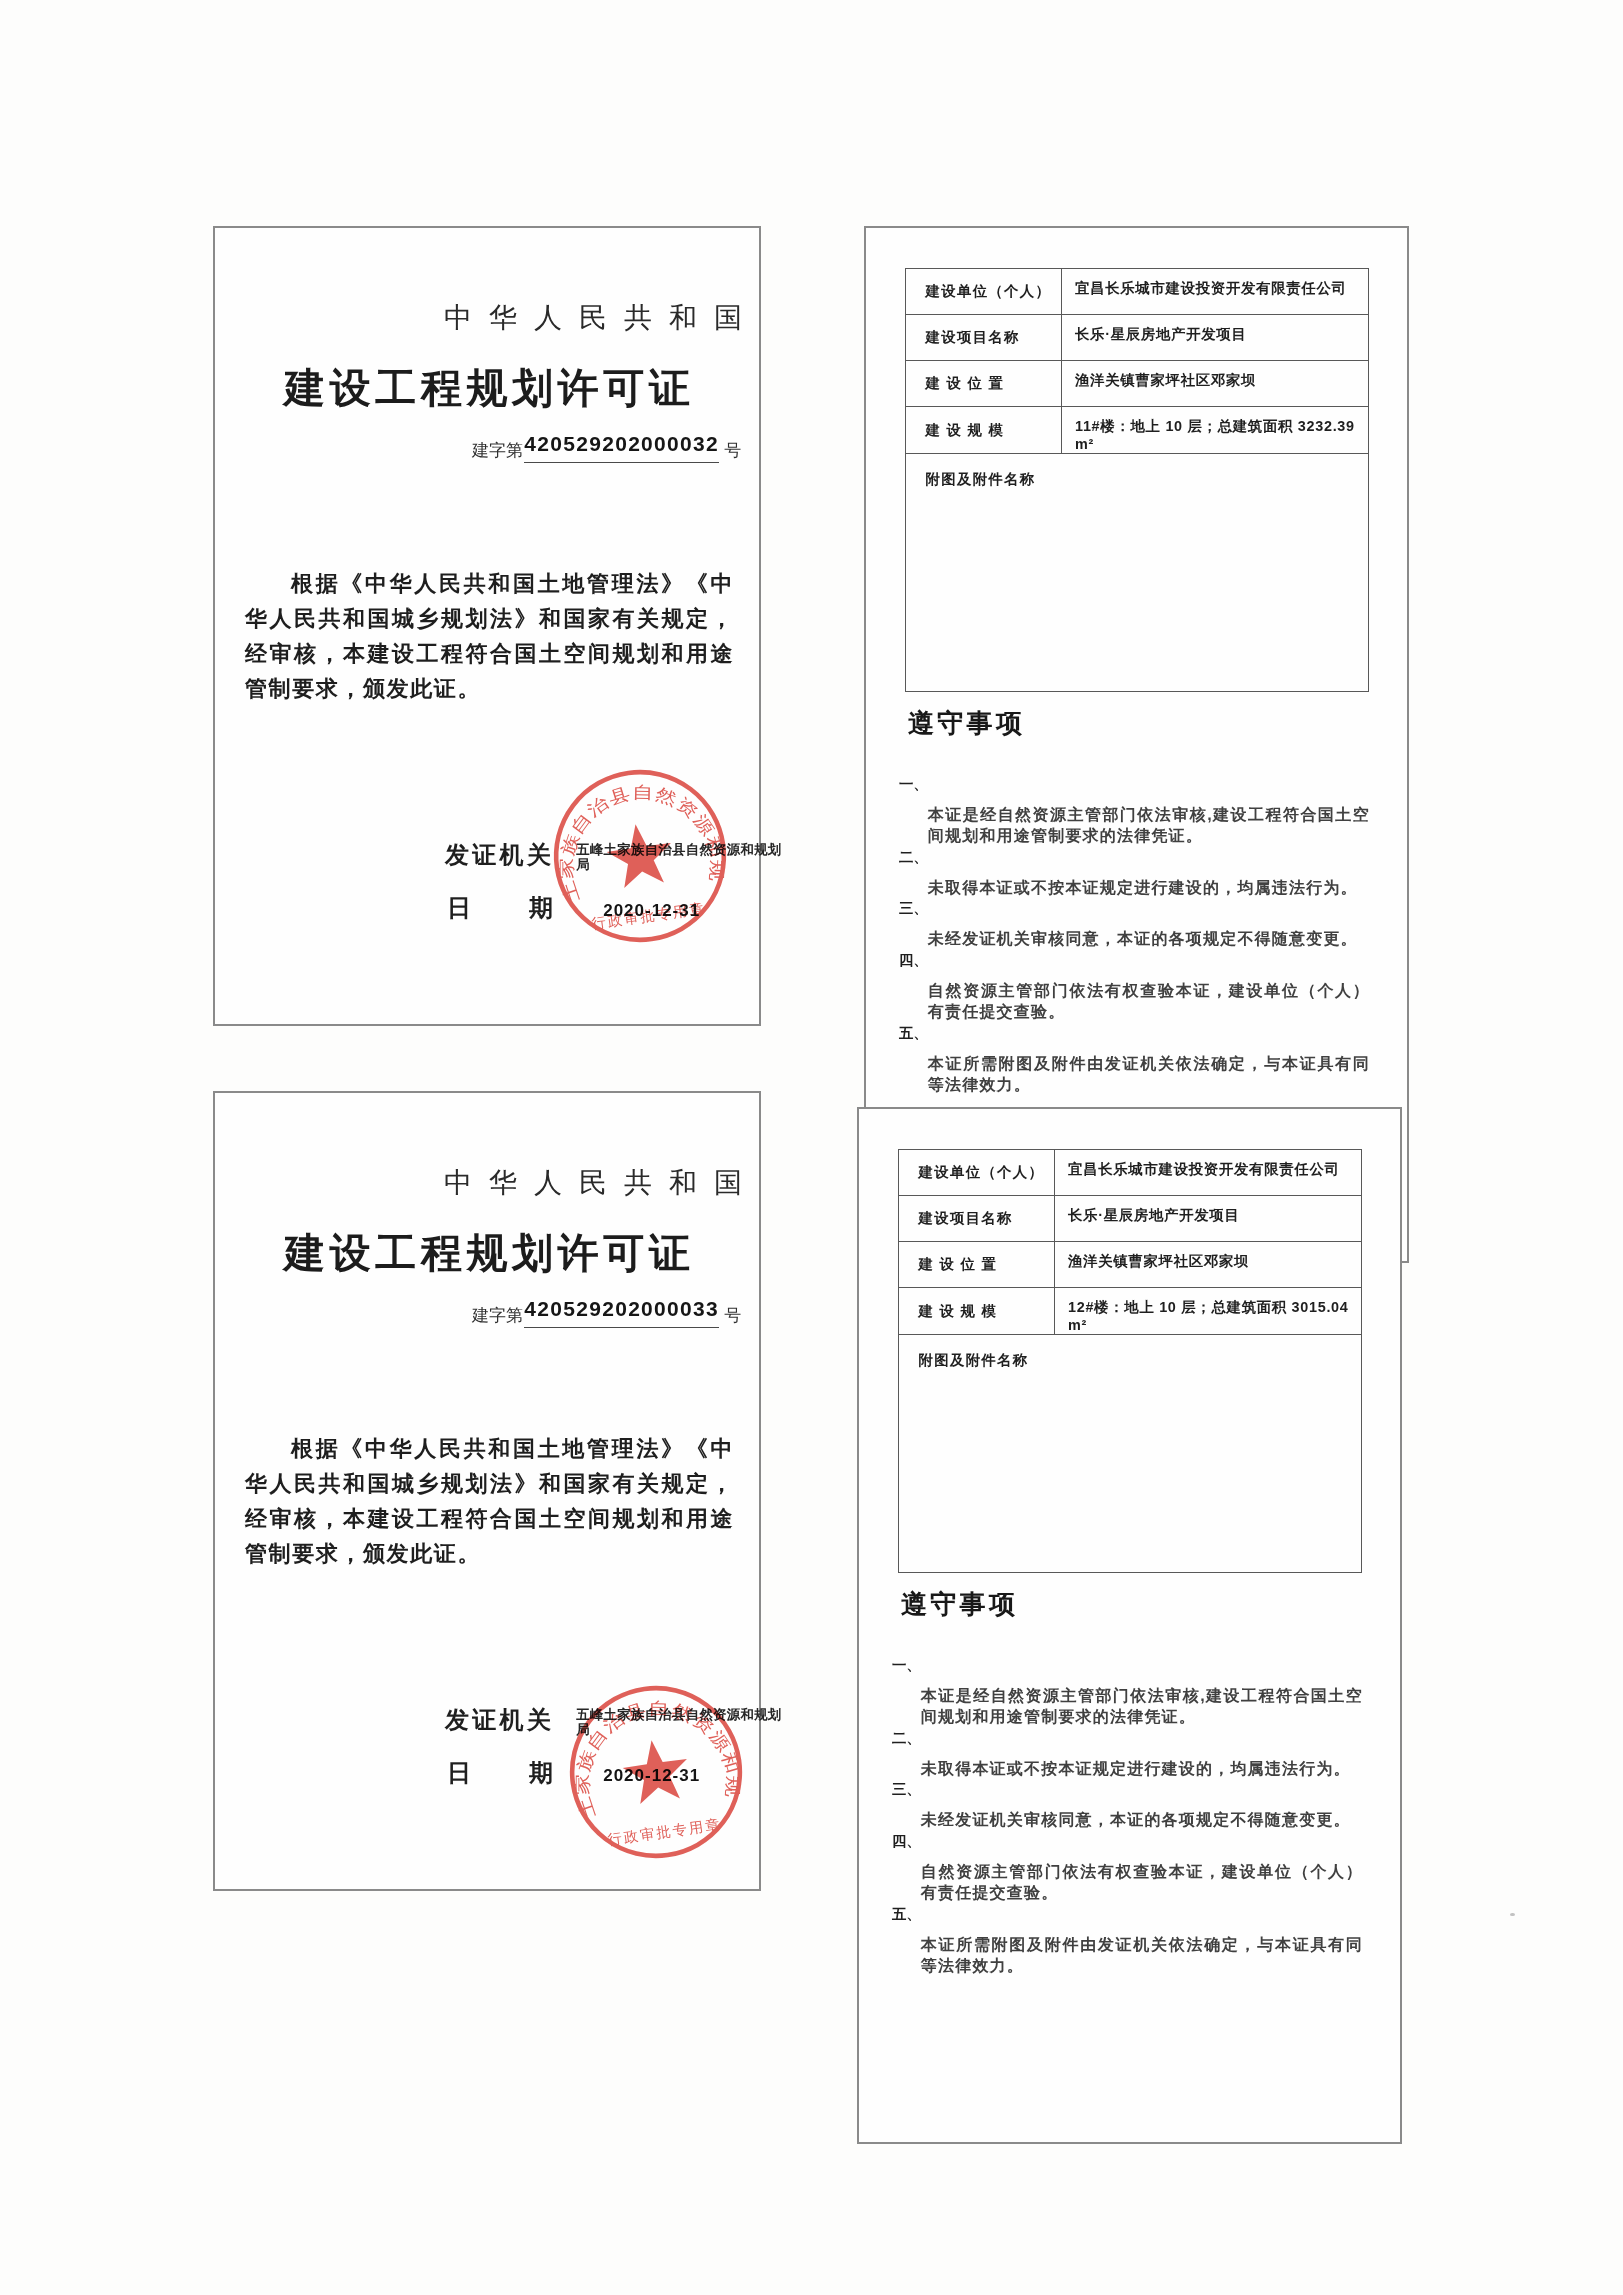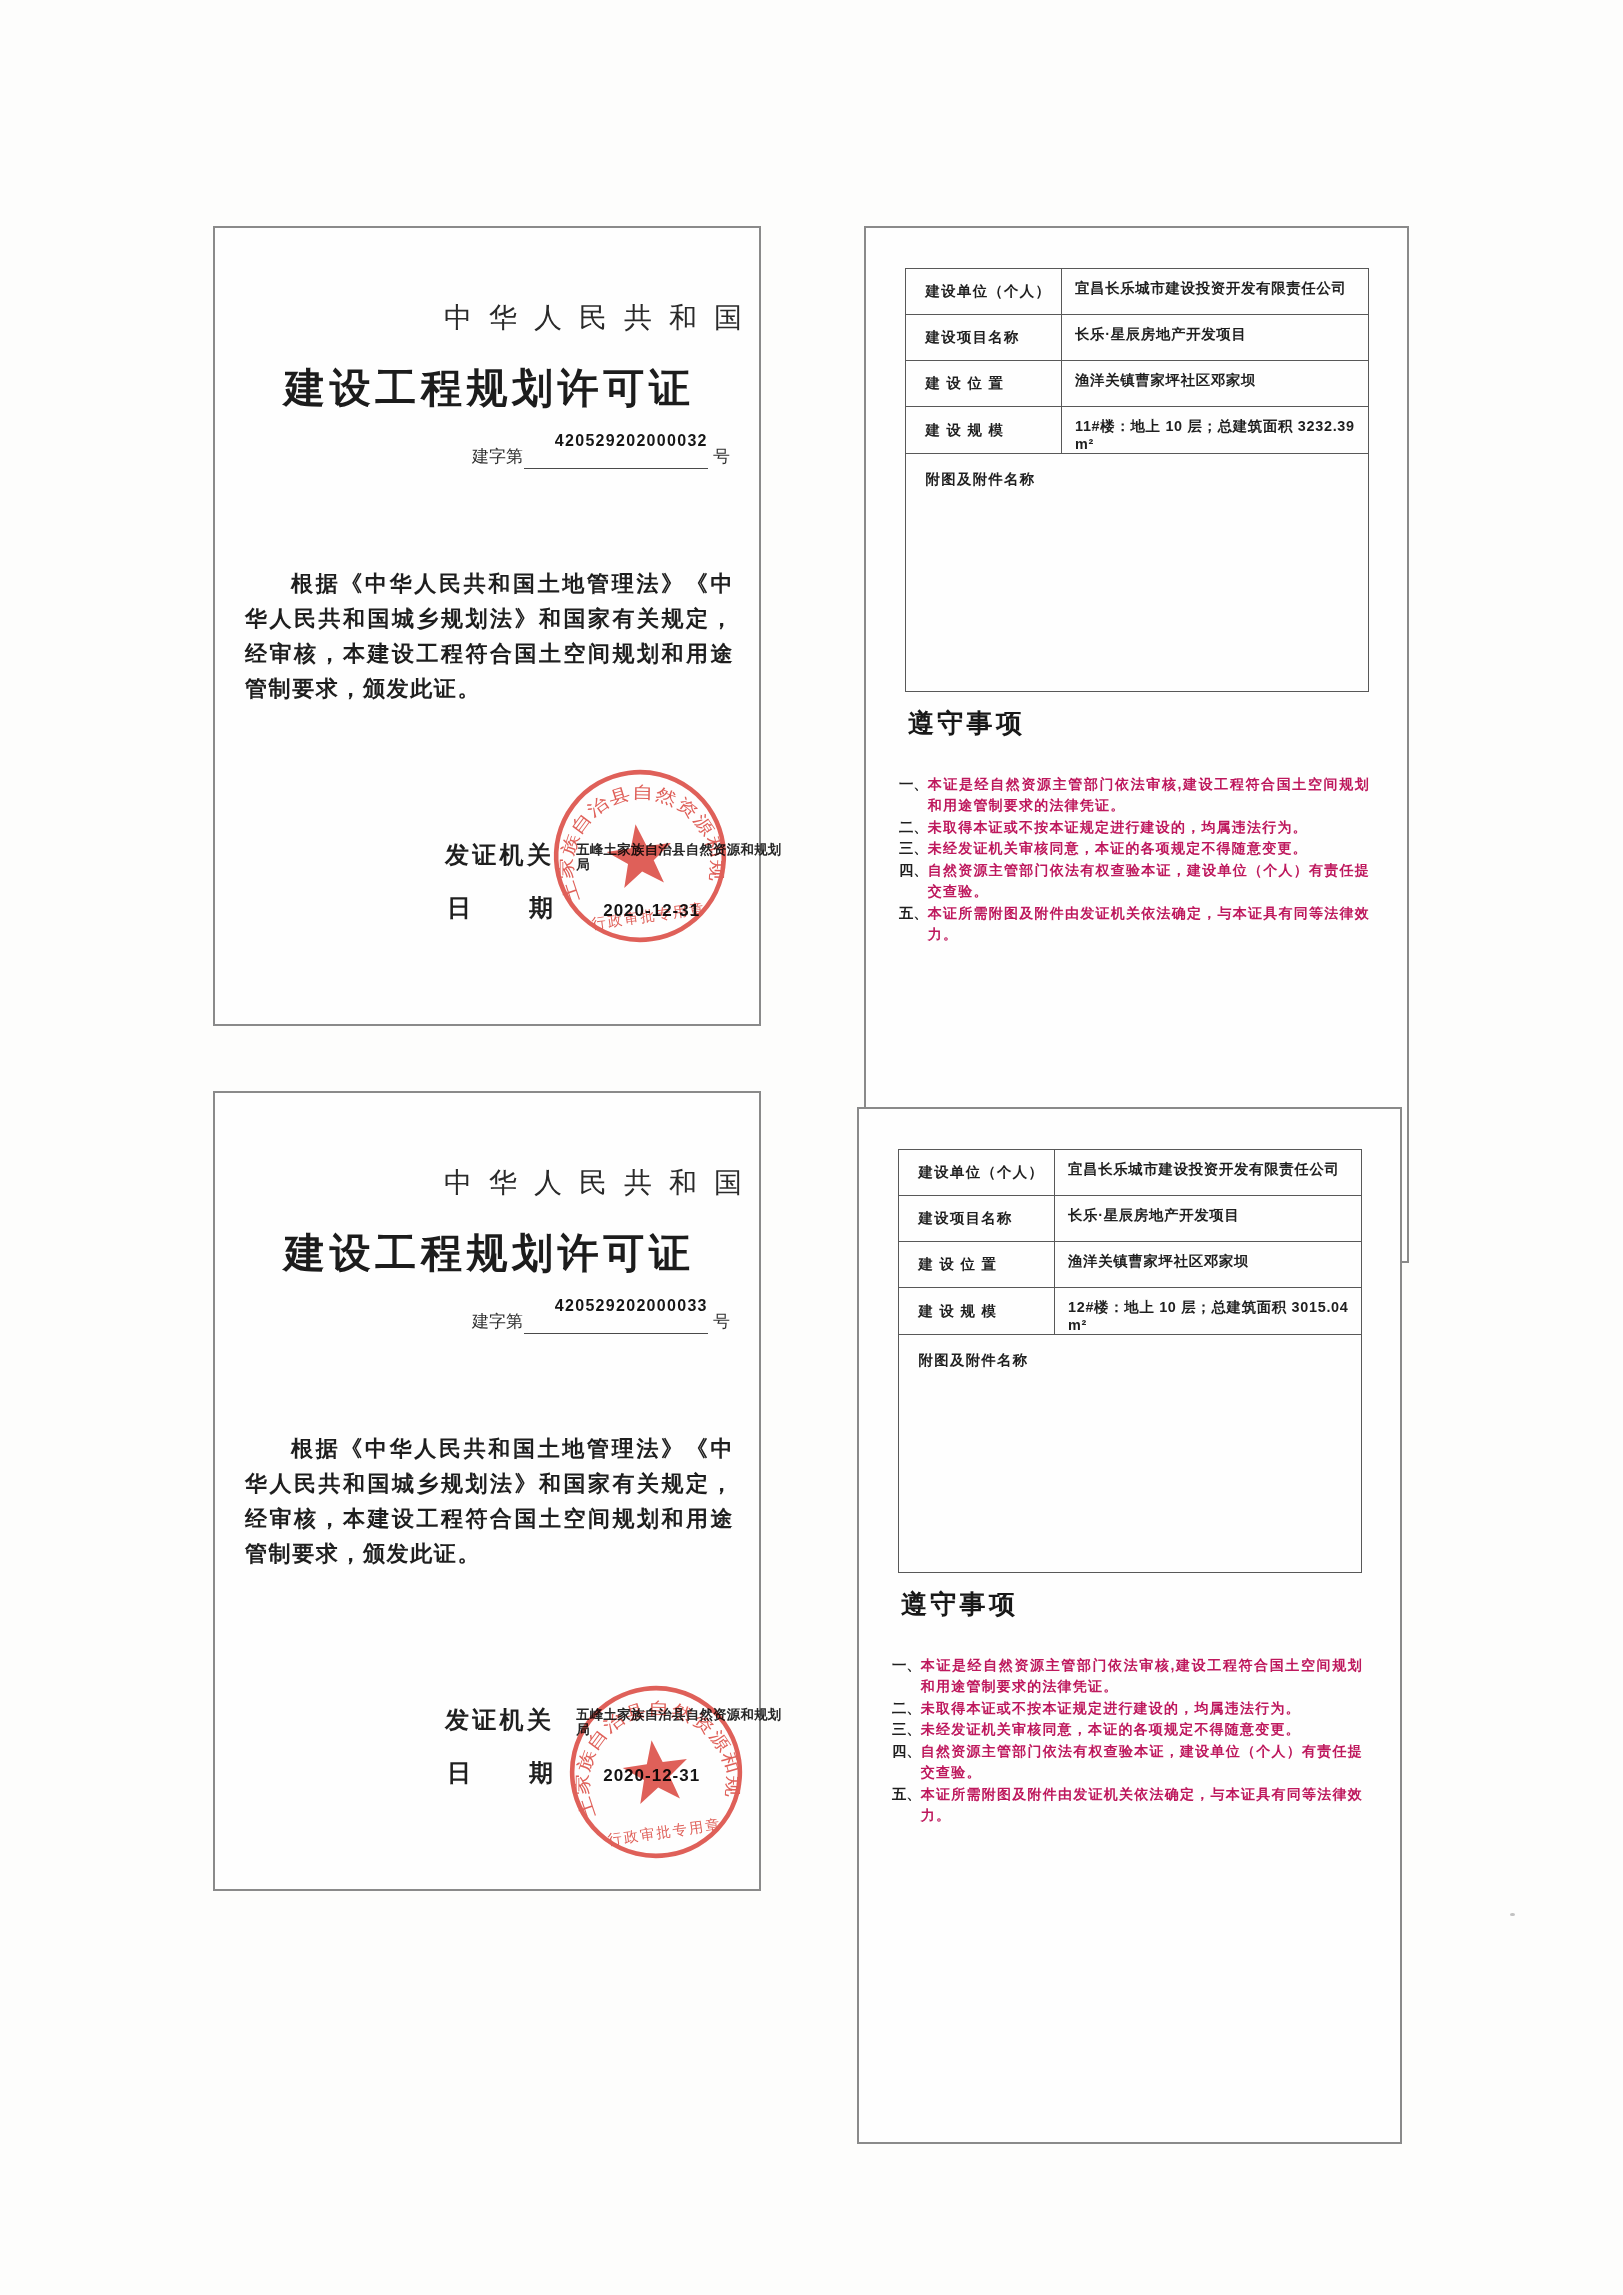--- a/index.html
+++ b/index.html
@@ -23,22 +23,22 @@
   .num-row{
     position:absolute;top:204px;left:257px;right:29px;
     display:flex;align-items:flex-end;
   }
   .num-prefix,.num-suffix{
     font-family:"Liberation Serif","DejaVu Serif",serif;
     font-size:17px;color:#2e2e2e;padding-bottom:1.3px;white-space:nowrap;
   }
   .num-line{
     flex:1;margin:0 5.2px 0 1.3px;border-bottom:1.3px solid #4a4a4a;
-    text-align:right;font-weight:700;font-size:16px;letter-spacing:1.3px;color:#161616;
-    padding-bottom:18px;white-space:nowrap;
+    text-align:left;font-weight:700;font-size:21px;letter-spacing:1.3px;color:#161616;
+    padding-bottom:6px;white-space:nowrap;
   }
   .cert-body{
     position:absolute;top:338px;left:30px;width:489px;
     font-size:22px;line-height:35px;letter-spacing:1.6px;
     text-indent:46px;text-align:justify;font-weight:700;color:#1e1e1e;margin:0;
   }
   .issuer-row{position:absolute;top:611px;left:230px;display:flex;align-items:flex-start;}
   .fld-label{font-size:24px;font-weight:700;letter-spacing:3.3px;color:#1f1f1f;white-space:pre;}
   .issuer-name{
     margin-left:22px;margin-top:3.3px;width:211px;
@@ -64,21 +64,21 @@
   .dtable .row-s{height:46px;}
   .dtable .row-attach{height:238px;}
   .attach-cell{vertical-align:top !important;padding:15.7px 0 0 19.6px;font-weight:700;letter-spacing:1.3px;}
   .comp-heading{
     position:absolute;top:478px;left:34px;
     font-size:26px;font-weight:700;letter-spacing:3.3px;color:#181818;margin-left:8px;
   }
   .comp-list{position:absolute;top:546px;left:33px;right:37px;}
   .comp-item{display:flex;margin-bottom:0.7px;}
   .comp-num{flex:0 0 28px;font-size:14.4px;line-height:21px;font-weight:700;color:#1f1f1f;}
-  .comp-text{flex:1;font-size:14px;line-height:21px;font-weight:700;letter-spacing:1.2px;text-align:justify;color:#be185d;}
+  .comp-text{flex:1;font-size:16px;line-height:21px;font-weight:700;letter-spacing:1.2px;text-align:justify;color:#404040;margin-top:30px;}
   .speck{position:absolute;left:1510px;top:1913px;width:4.6px;height:3.3px;background:#9b9b9b;border-radius:50%;opacity:.6;}
   .stamp text,.stamp textPath{font-family:"Liberation Sans","DejaVu Sans",sans-serif;}
 </style>
 </head>
 <body>
 
 <div class="page">
 
   <section class="panel cert" style="left:213px;top:226px;">
     <div class="cert-country">中华人民共和国</div>

